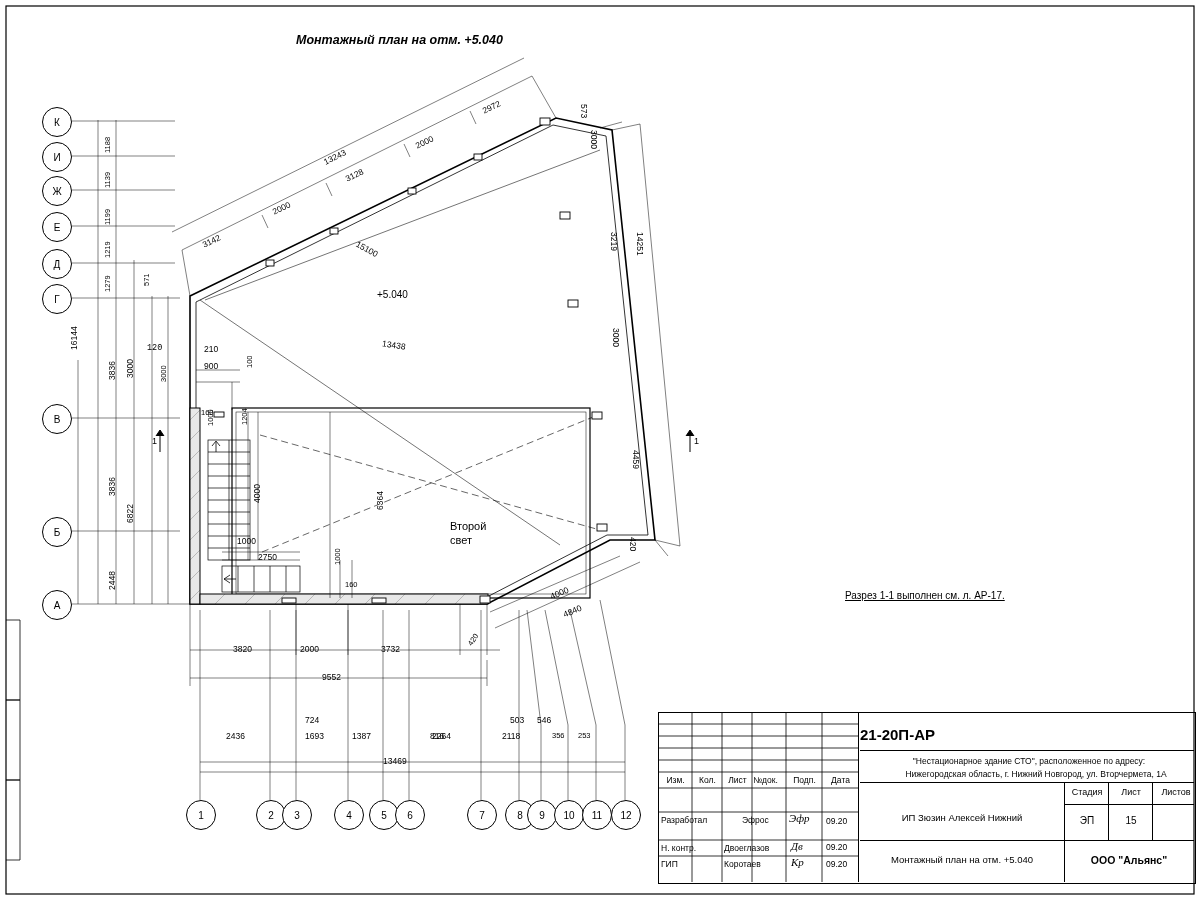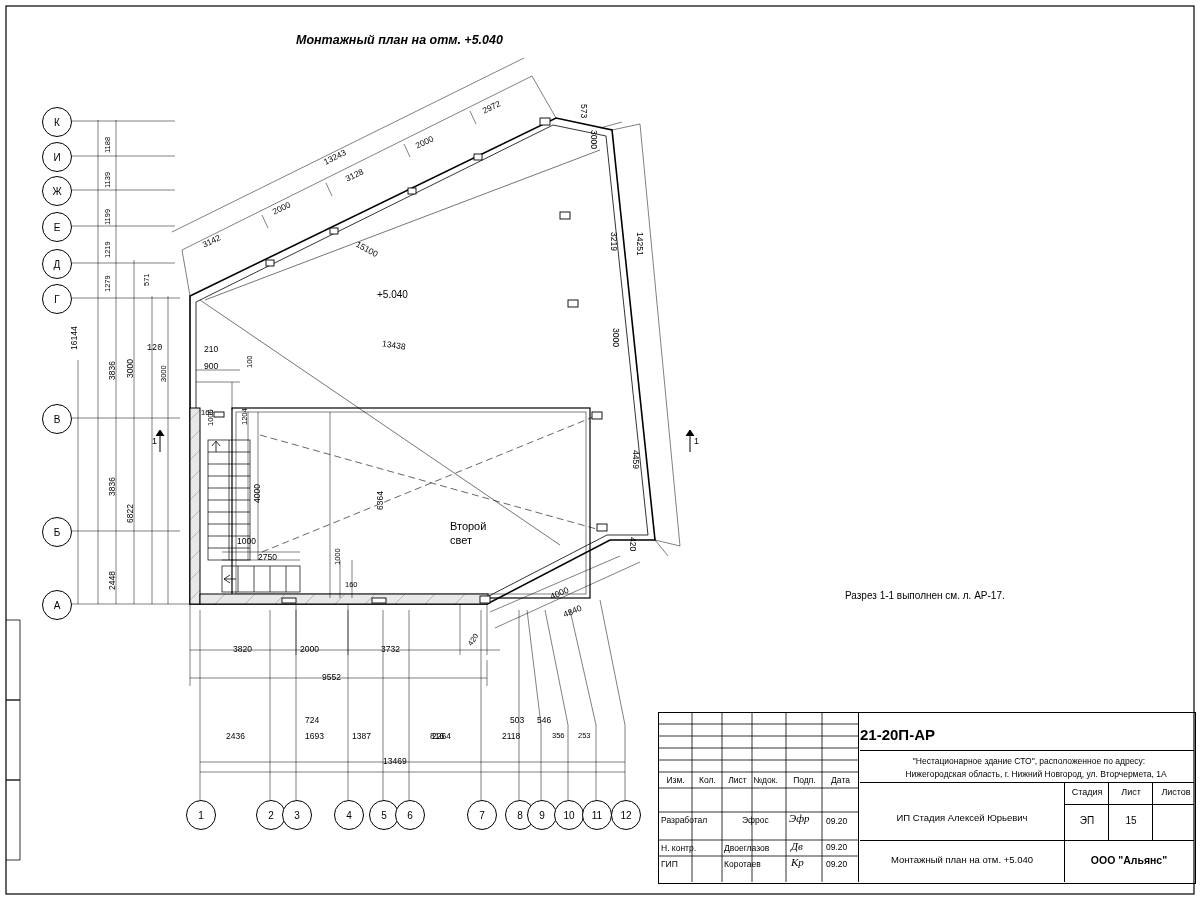--- a/index.html
+++ b/index.html
@@ -223,21 +223,21 @@
     </g>
   </svg>
 
   <div class="title" style="left:296px;top:33px;">Монтажный план на отм. +5.040</div>
 
   <div class="txt" style="left:377px;top:290px;font-size:10px;">+5.040</div>
 
   <div class="txt" style="left:450px;top:521px;font-size:11px;">Второй</div>
   <div class="txt" style="left:450px;top:535px;font-size:11px;">свет</div>
 
-  <div class="txt" style="left:845px;top:591px;font-size:10px;">Разрез 1-1 выполнен см. л. АР-17.</div>
+  <div class="txt" style="left:845px;top:591px;font-size:10px;text-decoration:underline;">Разрез 1-1 выполнен см. л. АР-17.</div>
 
   <div class="txt" style="left:152px;top:437px;">1</div>
   <div class="txt" style="left:694px;top:437px;">1</div>
 
   <div class="bubble" style="left:42px;top:107px;width:28px;height:28px;">К</div>
   <div class="bubble" style="left:42px;top:142px;width:28px;height:28px;">И</div>
   <div class="bubble" style="left:42px;top:176px;width:28px;height:28px;">Ж</div>
   <div class="bubble" style="left:42px;top:212px;width:28px;height:28px;">Е</div>
   <div class="bubble" style="left:42px;top:249px;width:28px;height:28px;">Д</div>
   <div class="bubble" style="left:42px;top:284px;width:28px;height:28px;">Г</div>
@@ -338,21 +338,21 @@
 
   <div class="abs" style="left:860px;top:782px;width:334px;height:1px;background:#000;"></div>
   <div class="abs" style="left:858px;top:712px;width:1px;height:170px;background:#000;"></div>
   <div class="abs" style="left:1064px;top:782px;width:1px;height:100px;background:#000;"></div>
   <div class="abs" style="left:860px;top:840px;width:204px;height:1px;background:#000;"></div>
   <div class="abs" style="left:1064px;top:840px;width:130px;height:1px;background:#000;"></div>
   <div class="abs" style="left:1064px;top:804px;width:130px;height:1px;background:#000;"></div>
   <div class="abs" style="left:1108px;top:782px;width:1px;height:58px;background:#000;"></div>
   <div class="abs" style="left:1152px;top:782px;width:1px;height:58px;background:#000;"></div>
 
-  <div class="abs" style="left:860px;top:812px;width:204px;font-size:9.5px;text-align:center;">ИП Стадия Алексей Юрьевич</div>
+  <div class="abs" style="left:860px;top:812px;width:204px;font-size:9.5px;text-align:center;">ИП Зюзин Алексей Нижний</div>
 
   <div class="abs" style="left:860px;top:854px;width:204px;font-size:9.5px;text-align:center;">Монтажный план на отм. +5.040</div>
 
   <div class="abs" style="left:1064px;top:854px;width:130px;font-size:10.5px;font-weight:bold;text-align:center;">ООО "Альянс"</div>
 
   <div class="abs" style="left:1066px;top:787px;width:42px;font-size:9px;text-align:center;">Стадия</div>
   <div class="abs" style="left:1110px;top:787px;width:42px;font-size:9px;text-align:center;">Лист</div>
   <div class="abs" style="left:1154px;top:787px;width:44px;font-size:9px;text-align:center;">Листов</div>
   <div class="abs" style="left:1066px;top:815px;width:42px;font-size:10px;text-align:center;">ЭП</div>
   <div class="abs" style="left:1110px;top:815px;width:42px;font-size:10px;text-align:center;">15</div>

